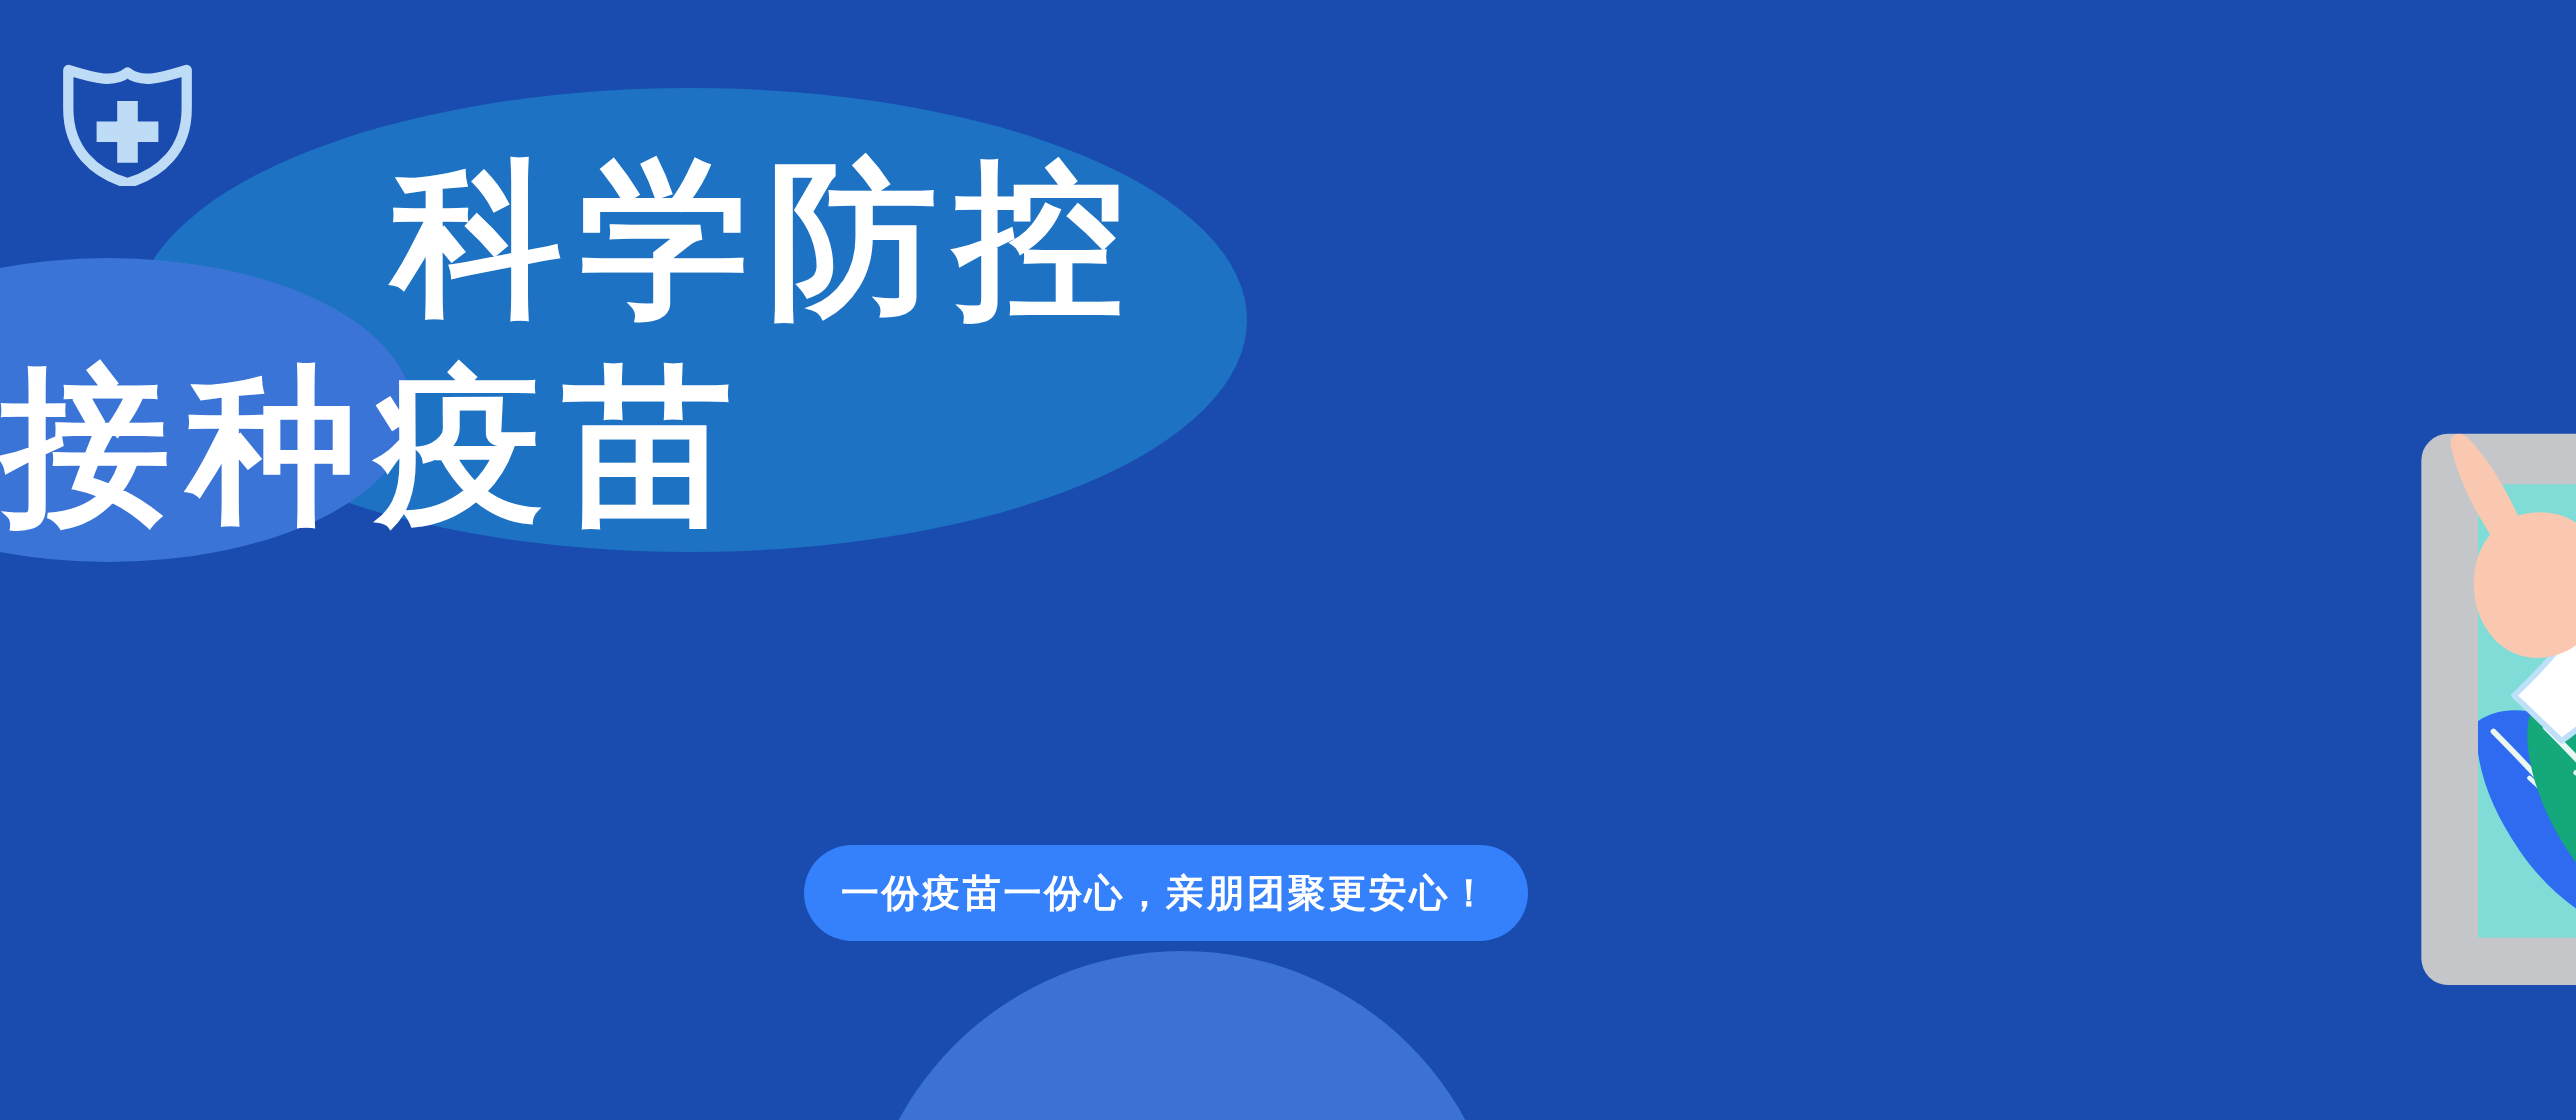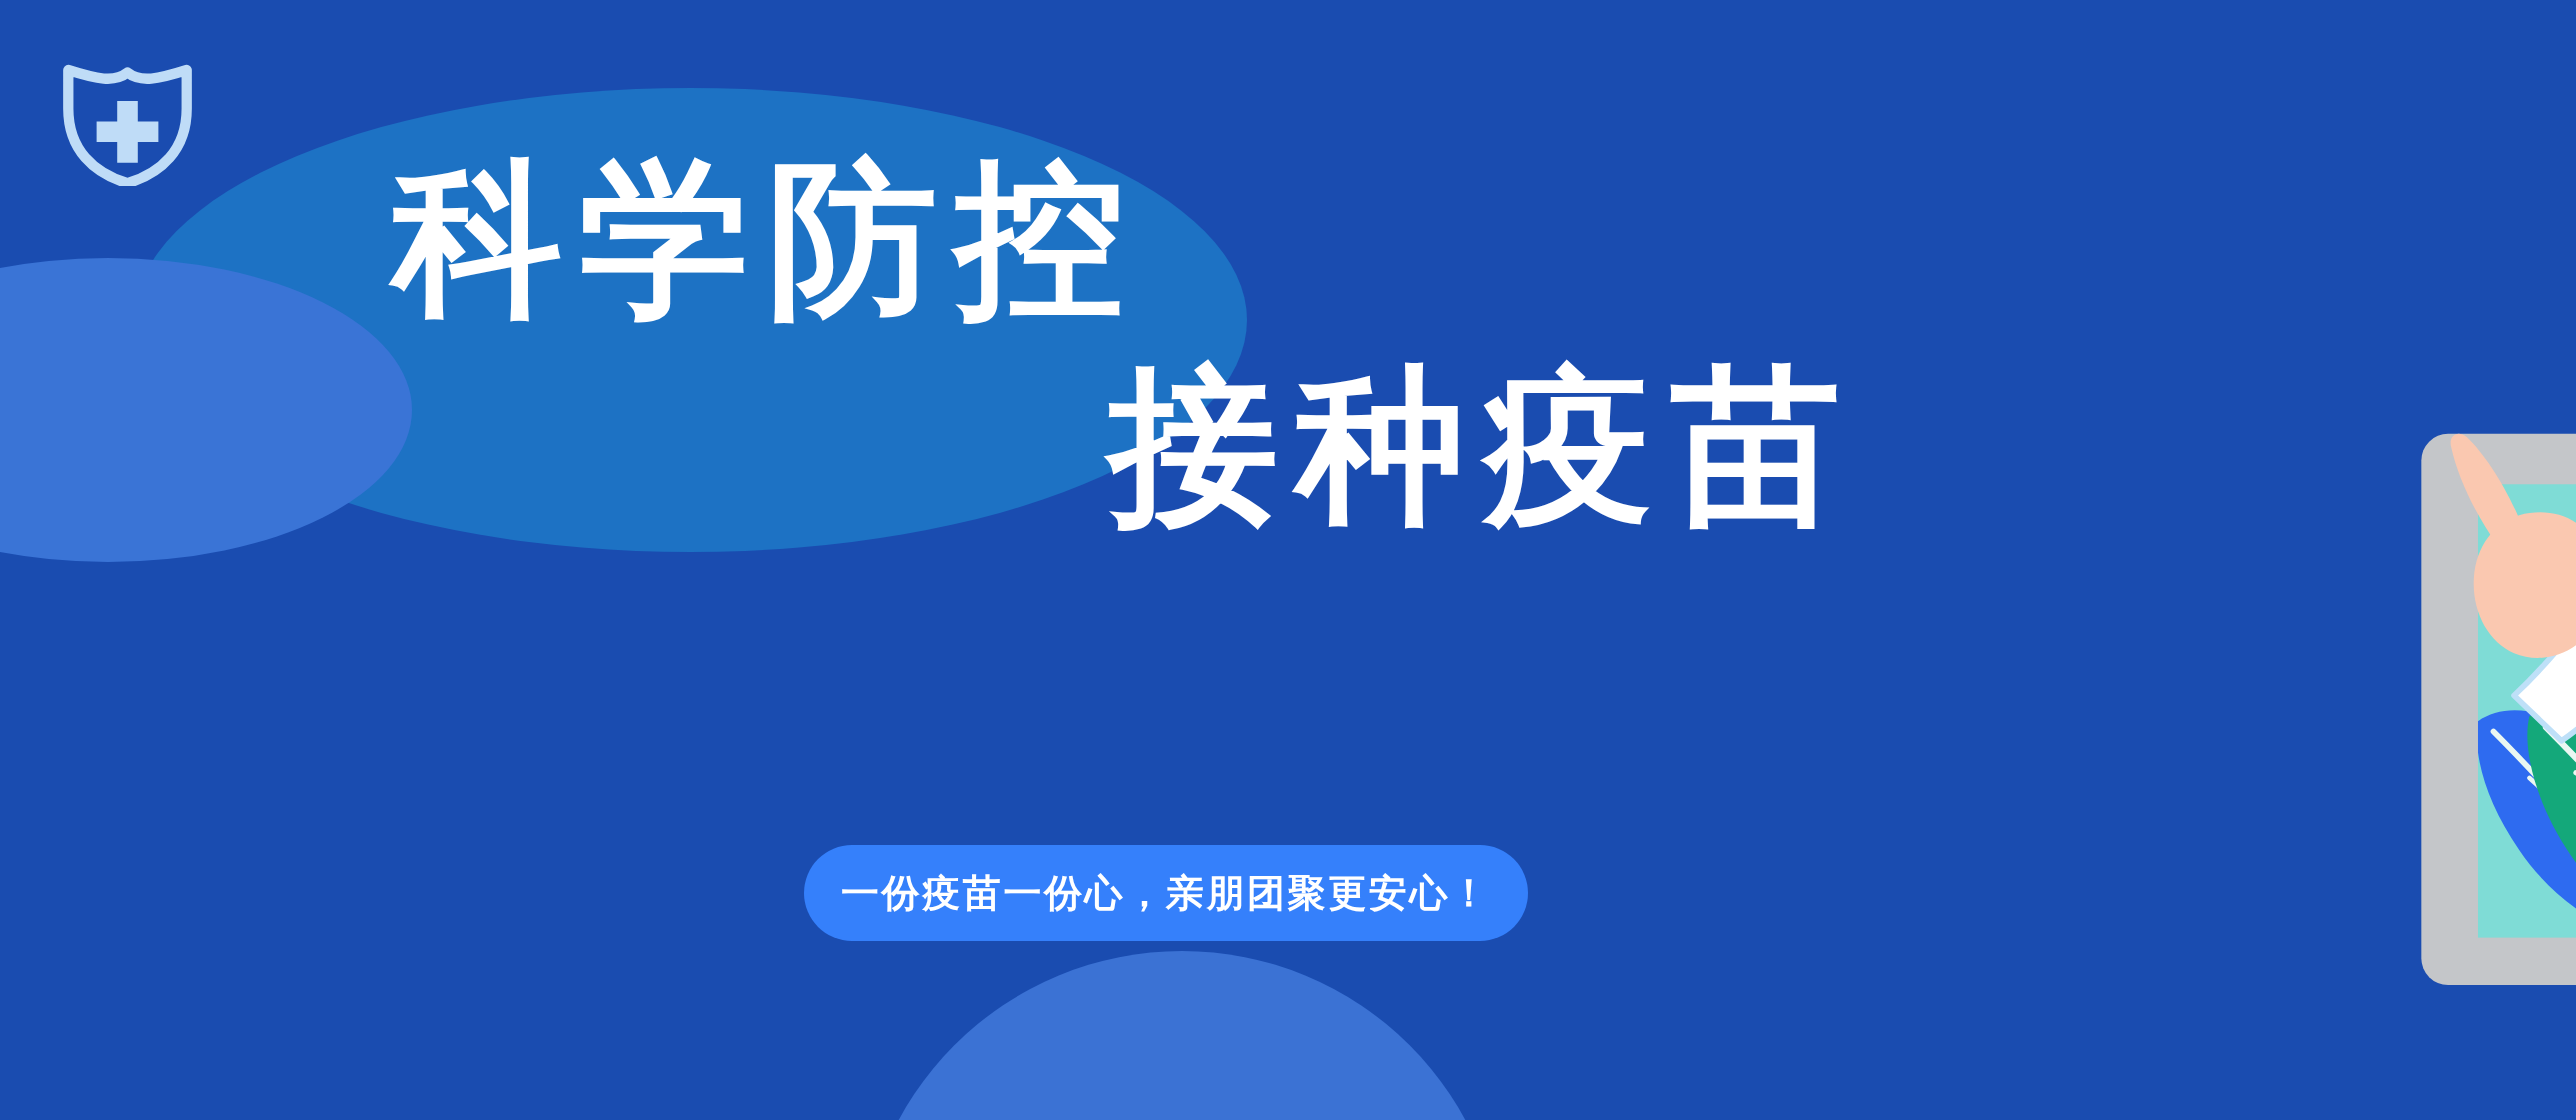--- a/index.html
+++ b/index.html
@@ -45,21 +45,21 @@
   .headline-line {
     color:#FFFFFF;
     font-weight:bold;
     font-size:170px;
     line-height:1.22;
     letter-spacing:17.5px;
     white-space:nowrap;
     font-family:Liberation Mono, monospace;
   }
   .headline-line.line1 { padding-left:392px; }
-  .headline-line.line2 { padding-left:1108px; }
+  .headline-line.line2 { }
 
   
   #subtitle-pill {
     position:absolute;
     left:804px; top:845px;
     height:96px;
     padding:16px 37px;
     display:flex; align-items:center; justify-content:center;
     background:#3580FB;
     border-radius:49px;

